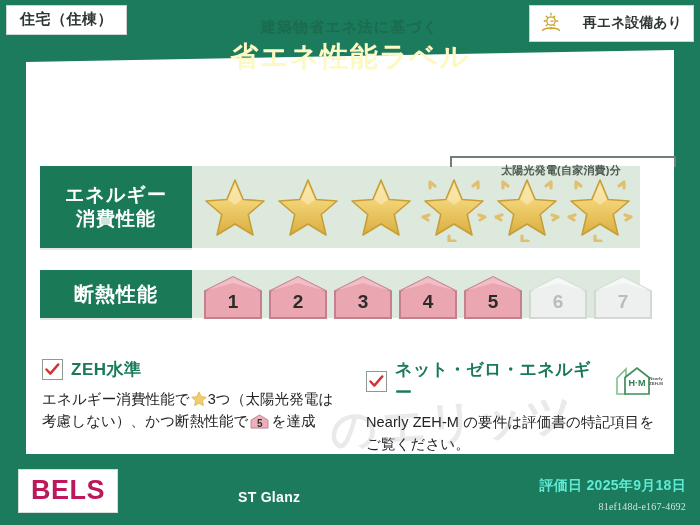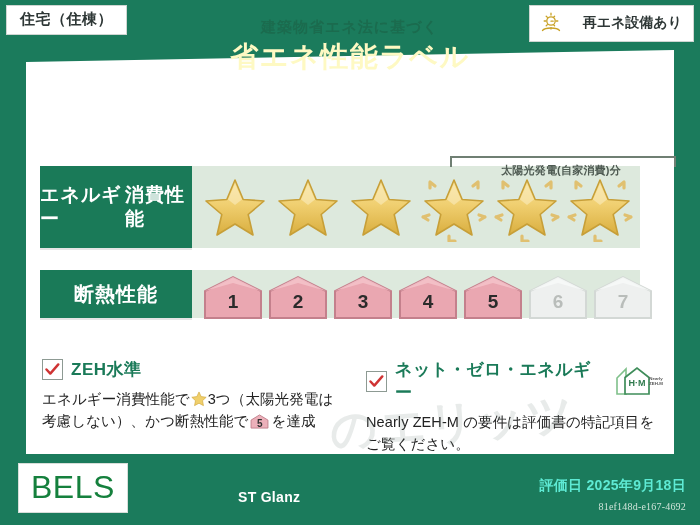--- a/index.html
+++ b/index.html
@@ -42,21 +42,21 @@
   }
   .t-main{
     position:absolute;left:0;right:0;top:38px;text-align:center;
     font-size:28px;font-weight:bold;color:#fef9c3;letter-spacing:1.5px;
   }
 
   
   .row{position:absolute;display:flex;align-items:stretch;}
   .row-label{
     background:#1a7a58;color:#ffffff;
-    display:flex;flex-direction:row;align-items:center;justify-content:center;
+    display:flex;flex-direction:column;align-items:center;justify-content:center;
     font-weight:bold;letter-spacing:1px;
     box-shadow:0 2px 0 rgba(0,0,0,0.10);
   }
   .row-body{background:#dde9dd;flex:1;position:relative;}
 
   
   #energy-row{left:40px;top:166px;width:600px;height:82px;}
   #energy-row .row-label{width:152px;font-size:19px;line-height:1.28;}
   
   #insul-row{left:40px;top:270px;width:600px;height:48px;}
@@ -113,21 +113,21 @@
   }
   .zehm-logo{width:52px;height:34px;flex:0 0 auto;margin-left:2px;}
 
   
   .footer-chip{
     position:absolute;left:18px;bottom:12px;
     background:#ffffff;border:1px solid #d7ded9;
     padding:5px 12px 6px 12px;display:flex;align-items:baseline;gap:8px;
   }
   .f-jp{font-size:19px;font-weight:bold;color:#1a6f50;letter-spacing:1px;}
-  .f-bels{font-size:32px;font-weight:normal;color:#15803d;letter-spacing:0.5px;}
+  .f-bels{font-size:27px;font-weight:bold;color:#be185d;letter-spacing:0.5px;}
   .f-name{
     position:absolute;left:238px;bottom:20px;
     font-size:14px;font-weight:bold;color:#ffffff;letter-spacing:0.3px;
   }
   .f-date{
     position:absolute;right:14px;bottom:30px;text-align:left;
     font-size:14px;font-weight:bold;color:#5eead4;letter-spacing:0.3px;
   }
   .f-id{
     position:absolute;right:14px;bottom:13px;text-align:right;

